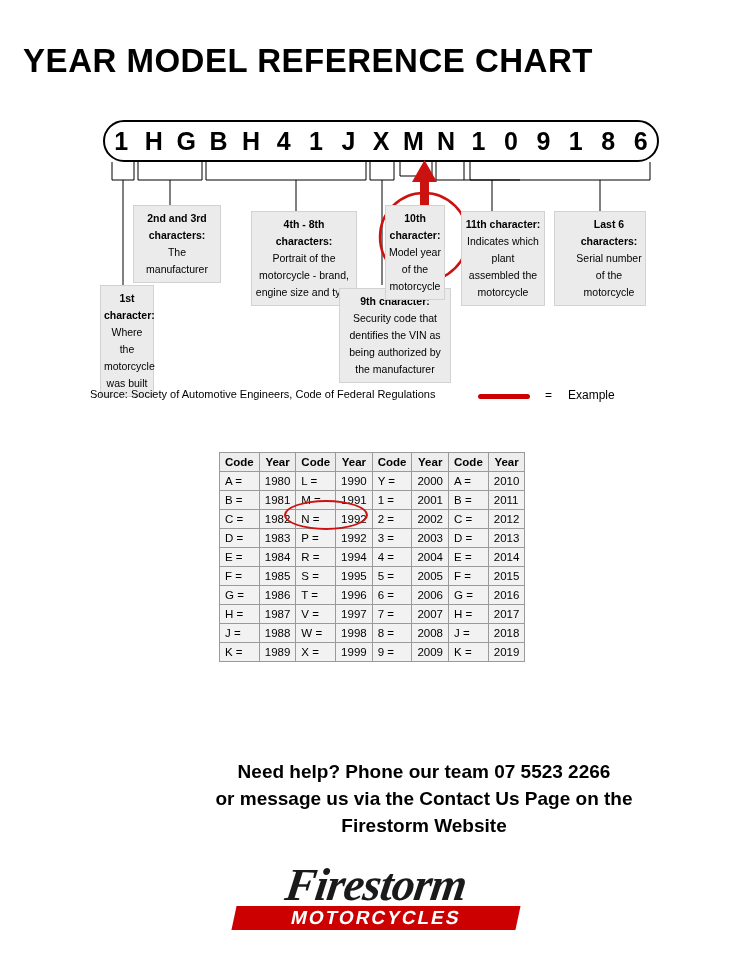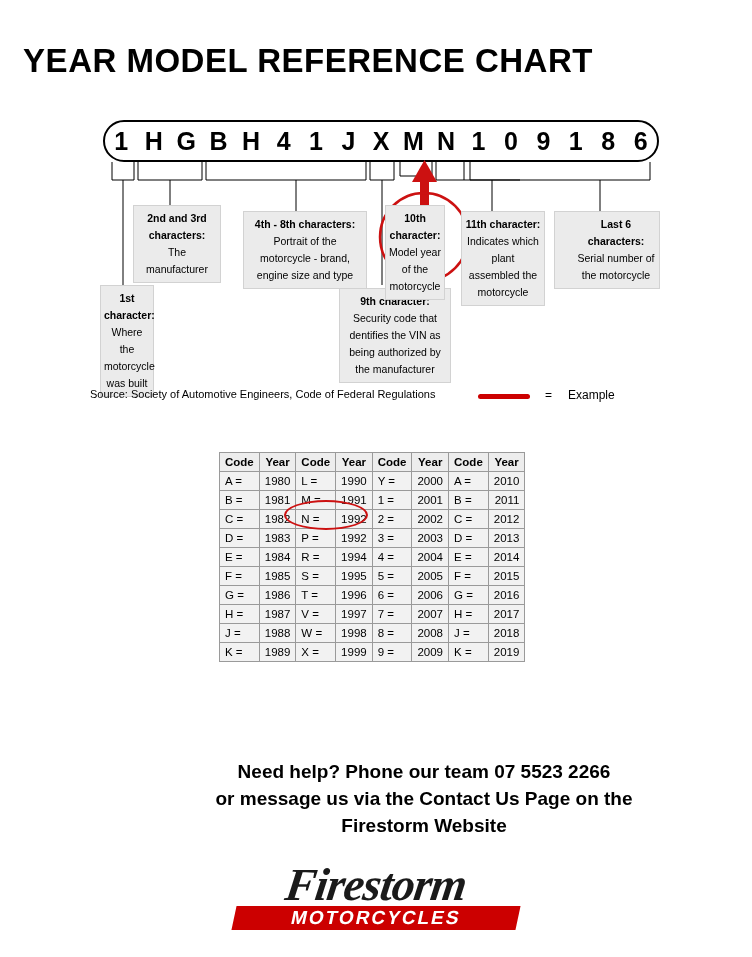--- a/index.html
+++ b/index.html
@@ -67,25 +67,25 @@
     text-align: center;
     font-size: 10.5px;
     line-height: 17px;
     padding: 4px 3px;
     color: #000;
   }
   .callout b { font-weight: bold; }
 
   #c1 { left: 100px;  top: 285px; width: 54px;  }
   #c2 { left: 133px;  top: 205px; width: 88px;  }
-  #c3 { left: 243px;  top: 211px; width: 124px; }
+  #c3 { left: 251px;  top: 211px; width: 106px; }
   #c4 { left: 339px;  top: 288px; width: 112px;  }
   #c5 { left: 385px;  top: 205px; width: 60px;  }
   #c6 { left: 461px;  top: 211px; width: 84px;  }
-  #c7 { left: 554px;  top: 211px; width: 106px; padding-left: 21px;  }
+  #c7 { left: 554px;  top: 211px; width: 92px; padding-left: 21px;  }
 
   
   #source-line {
     position: absolute;
     left: 90px;
     top: 388px;
     font-size: 11px;
   }
   #legend-dash {
     position: absolute;
@@ -126,21 +126,21 @@
     box-sizing: border-box;
     background: #f2f2f2;
     white-space: nowrap;
   }
   #year-table th {
     font-weight: bold;
     text-align: center;
     background: #ededed;
   }
   #year-table td.code { text-align: left; width: 36px; }
-  #year-table td.year { text-align: right; width: 34px; }
+  #year-table td.year { text-align: left; width: 34px; }
 
   #m-circle {
     position: absolute;
     left: 284px;
     top: 500px;
     width: 80px;
     height: 26px;
     border: 2.5px solid #cc1111;
     border-radius: 50%;
     pointer-events: none;

